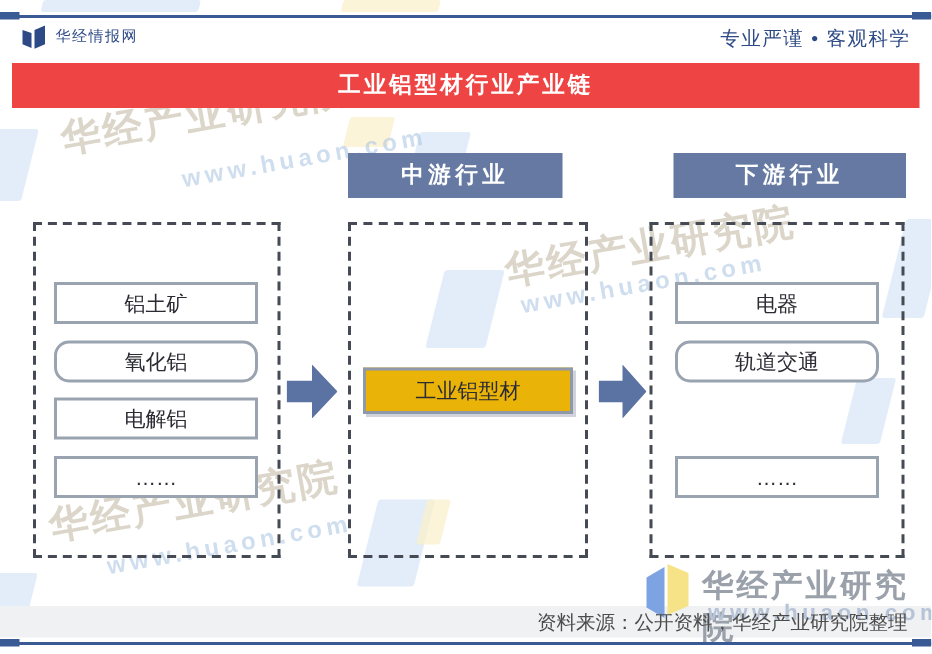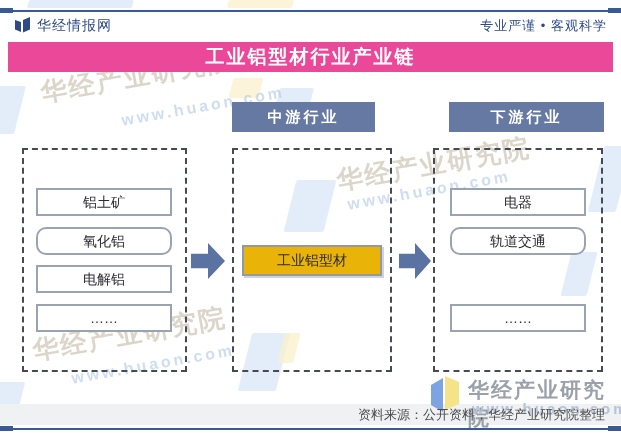--- a/index.html
+++ b/index.html
@@ -33,26 +33,26 @@
   .wm2u { left:70px;  top:370px; }
   .wm3t { left:334px; top:164px; }
   .wm3u { left:346px; top:196px; }
   
   .topline { position:absolute; left:0; right:0; top:10px; height:2px; background:#3a5a96; }
   .cap { position:absolute; width:13px; height:5px; background:#3a5a96; }
   .cap-tl { left:0; top:8px; } .cap-tr { right:0; top:8px; }
   .cap-bl { left:0; top:426px; } .cap-br { right:0; top:426px; }
   
   .logo { position:absolute; left:14px; top:16px; width:17px; height:17px; }
-  .site-name { position:absolute; left:37px; top:17px; font-size:14px; color:#2d4a86; letter-spacing:1px; }
+  .site-name { position:absolute; left:37px; top:17px; font-size:10px; color:#2d4a86; letter-spacing:1px; }
   .slogan { position:absolute; right:14px; top:17px; font-size:13px; color:#2d4a86; letter-spacing:1px; }
   
   .titlebar {
     position:absolute; left:8px; top:42px; width:605px; height:30px;
-    background:#ec4899; color:#ffffff; font-size:19px; font-weight:bold;
+    background:#ef4444; color:#ffffff; font-size:15px; font-weight:bold;
     text-align:center; line-height:30px; letter-spacing:2px;
   }
   
   .colheader {
     position:absolute; top:102px; height:30px; background:#6579a2; color:#ffffff;
     font-weight:bold; font-size:15px; text-align:center; line-height:30px; letter-spacing:3px;
   }
   .ch1 { left:28px;  width:155px; }
   .ch2 { left:232px; width:143px; }
   .ch3 { left:438px; width:155px;margin-left:11px; }

